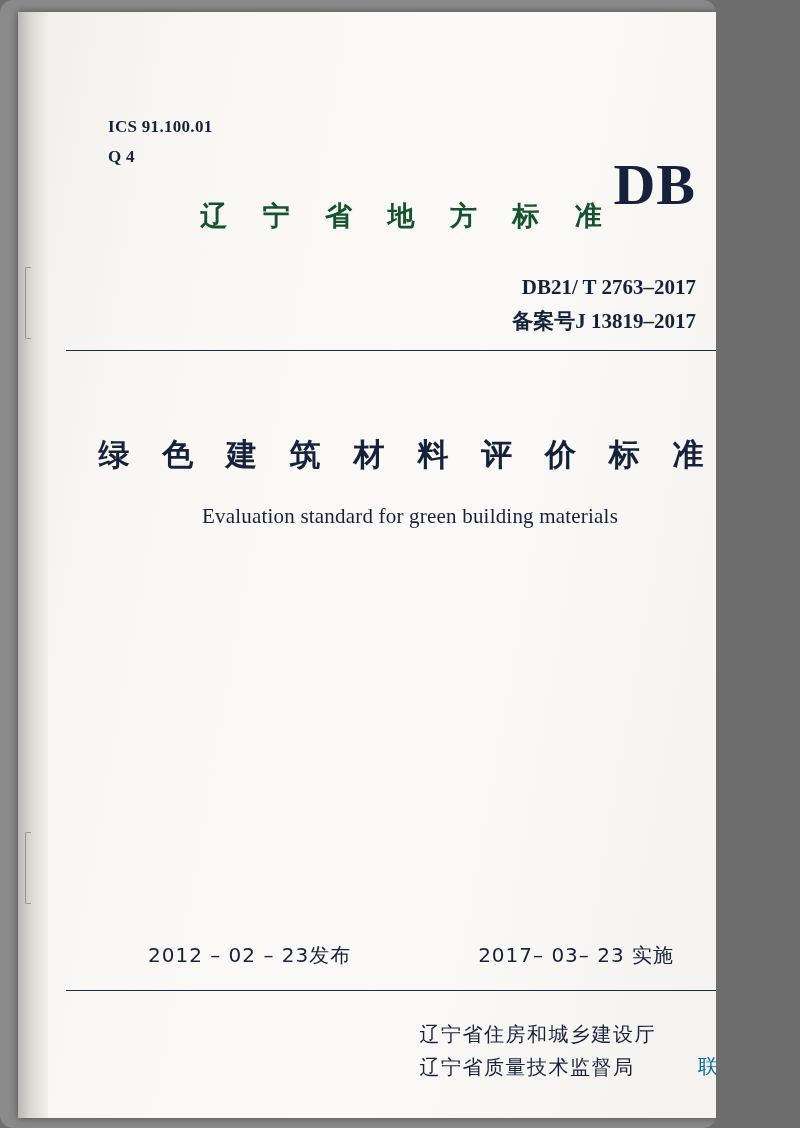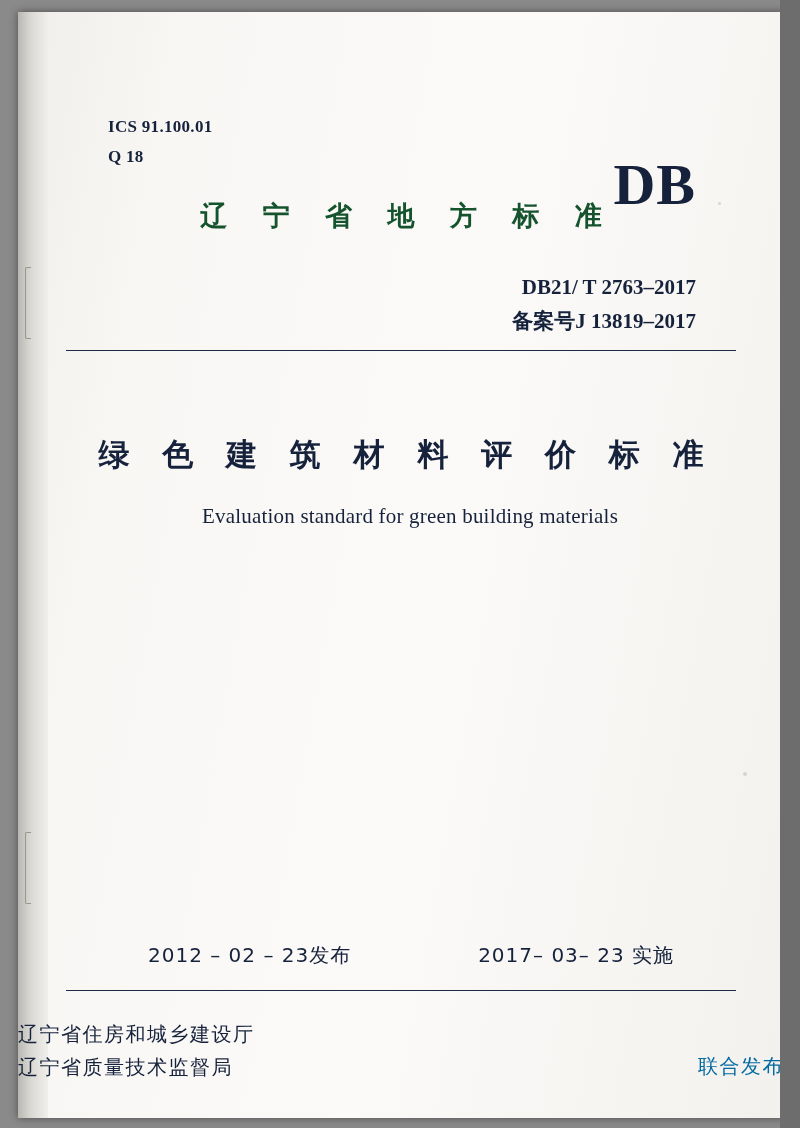--- a/index.html
+++ b/index.html
@@ -2,25 +2,26 @@
 <html><head>
 <meta charset="utf-8">
 <style>
   html, body {
     margin: 0;
     padding: 0;
     background: #6d6d6d;
   }
   .page {
     position: relative;
-    width: 780px;
+    width: 716px;
     height: 1128px;
     background: #8a8a8a;
     overflow: hidden;
     font-family: "Liberation Serif", serif;
+    border-radius: 13px;
   }
   
   .sheet {
     position: absolute;
     left: 18px;
     top: 12px;
     width: 766px;
     height: 1106px;
     background: #f7f6f2;
     box-shadow: 0 0 8px rgba(0,0,0,0.45);
@@ -153,21 +154,21 @@
     font-weight: normal;
     color: #16223c;
     letter-spacing: 1px;
   }
 
   .footer {
     position: absolute;
     left: 0; right: 0;
     top: 1006px;
     display: flex;
-    justify-content: space-between;
+    justify-content: flex-end;
     align-items: center;
     gap: 42px;
   }
   .issuers {
     font-family: "DejaVu Sans", sans-serif;
     font-size: 20px;
     line-height: 33px;
     letter-spacing: 1.5px;
     color: #16223c;
     text-align: left;
@@ -195,21 +196,21 @@
     <div class="staple top"></div>
     <div class="staple bottom"></div>
 
     <div class="scan-speck" style="left:700px; top:190px; width:3px; height:3px;"></div>
     <div class="scan-speck" style="left:725px; top:760px; width:4px; height:4px;"></div>
 
     <div class="content">
 
       <div class="ics">
         <div>ICS 91.100.01</div>
-        <div>Q 18</div>
+        <div>Q 4</div>
       </div>
 
       <div class="db-logo">DB</div>
 
       <div class="province-title">辽 宁 省 地 方 标 准</div>
 
       <div class="std-no">
         <div>DB21/ T 2763–2017</div>
         <div>备案号J 13819–2017</div>
       </div>

